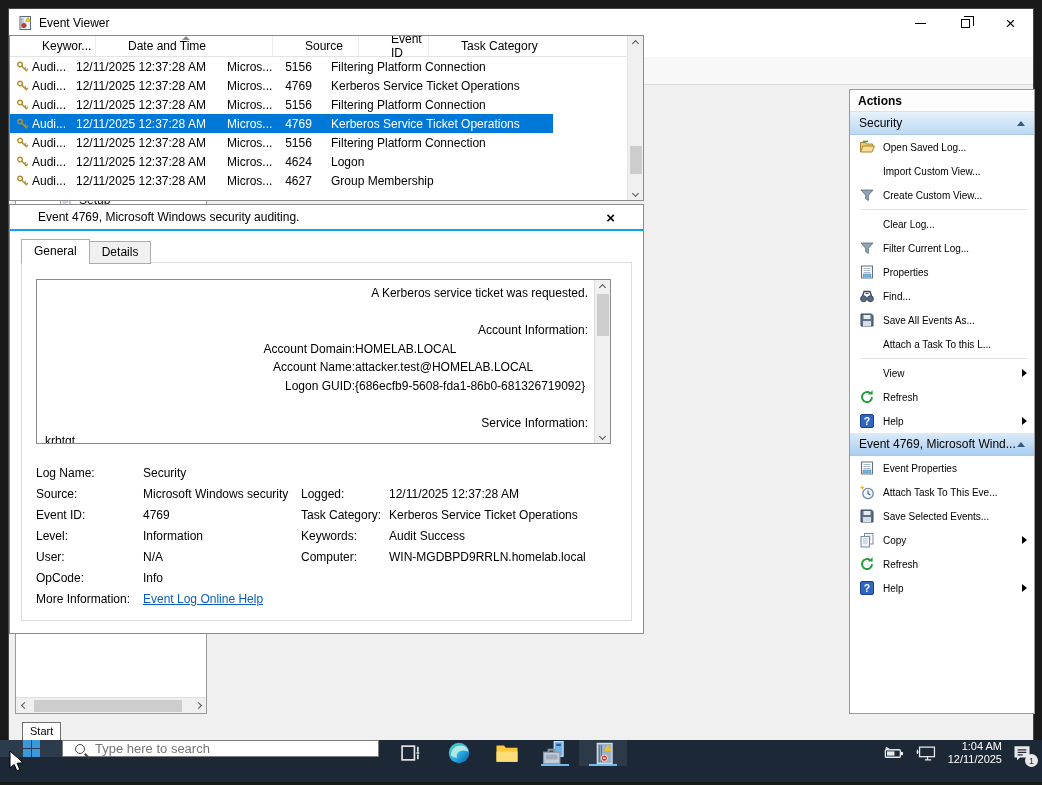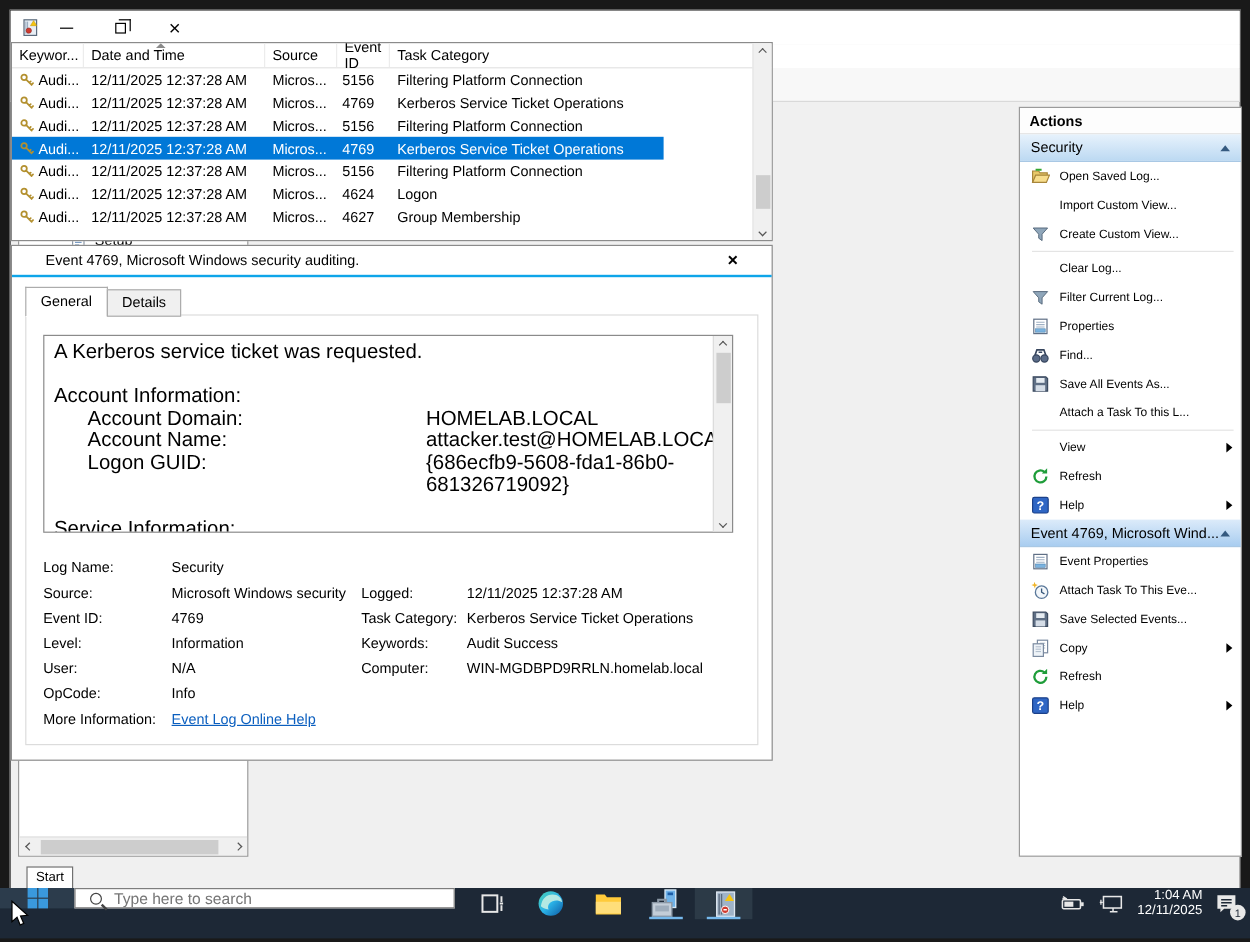--- a/index.html
+++ b/index.html
@@ -47,42 +47,42 @@
   .schev.left { transform:rotate(135deg); } .schev.right { transform:rotate(-45deg); }
   .schev.up { transform:rotate(-135deg); } .schev.down { transform:rotate(45deg); }
 
   
   .log-header { height:23px; background:#565656; color:#fff; display:flex; align-items:center; font-size:12px; padding:0 12px; }
   .log-header b { margin-right:22px; font-weight:bold; }
 
   
   .events-panel { position:absolute; top:26px; left:0; width:635px; height:166px; background:#fff; border:1px solid #8b8b8b; overflow:hidden; }
   .ehead { display:flex; height:21px; font-size:12px; border-bottom:1px solid #e3e3e3; position:relative; }
-  .ehead .hc { display:flex; align-items:center; padding-left:6px; border-right:1px solid #ececec; position:relative; }
+  .ehead .hc { display:flex; align-items:center; padding-left:6px; border-right:1px solid #ececec; position:relative;margin-left:26px; }
   .sortmark { position:absolute; top:0px; left:60px; width:0; height:0; border-left:4px solid transparent; border-right:4px solid transparent; border-bottom:4px solid #8a8a8a; }
   .erow { display:flex; height:19px; font-size:12px; align-items:center; width:543px; }
   .erow .c { padding-left:6px; overflow:hidden; white-space:nowrap; }
   .c.k { width:60px; display:flex; align-items:center; gap:3px; }
   .c.d { width:151px; } .c.s { width:60px; }
   .c.e { width:44px; text-align:center; padding-right:9px; padding-left:0; }
   .c.t { width:228px; }
   .hc.k { width:60px; } .hc.d { width:151px; } .hc.s { width:60px; } .hc.e { width:44px; } .hc.t { flex:1; border-right:none; }
   .erow.selected { background:#0078d7; color:#fff; }
   .vscroll { position:absolute; right:0; top:0; bottom:0; width:16px; background:#f0f0f0; border-left:1px solid #e5e5e5; display:flex; flex-direction:column; align-items:center; }
   .vthumb { width:12px; background:#cdcdcd; }
 
   
   .preview-panel { position:absolute; top:195px; left:0; width:635px; height:430px; background:#fff; border:1px solid #8b8b8b; }
   .pv-header { height:26px; display:flex; align-items:center; justify-content:space-between; padding:0 28px; font-size:12px; border-bottom:2px solid #0ea5e9; }
   .pv-close { font-size:15px; font-weight:bold; color:#000; line-height:1; }
   .tabs { position:absolute; top:36px; left:11px; display:flex; z-index:2; font-size:12px; }
   .tab { padding:3px 12px 4px 12px; border:1px solid #acacac; background:#f0f0f0; margin-right:-1px; }
   .tab.active { background:#fff; border-bottom:1px solid #fff; padding-top:4px; margin-top:-2px; }
   .tab-page { position:absolute; top:57px; left:11px; right:11px; bottom:12px; border:1px solid #dcdcdc; background:#fff; }
-  .desc-box { position:absolute; top:16px; left:14px; right:20px; height:165px; border:1px solid #8b8b8b; font-size:17px; line-height:18.5px; padding:4px 22px 0 8px; overflow:hidden; }
+  .desc-box { position:absolute; top:16px; left:14px; right:20px; height:165px; border:1px solid #8b8b8b; font-size:12px; line-height:18.5px; padding:4px 22px 0 8px; overflow:hidden;text-align:right; }
   .desc-row { display:flex; }
   .desc-label { margin-left:28px; width:282px; flex:none; }
   .fields { position:absolute; top:199px; left:14px; right:14px; font-size:12px; display:grid; grid-template-columns:107px 158px 88px 1fr; grid-auto-rows:21px; align-items:center; }
   .fields a { color:#0b5fbf; }
 
   
   .actions-title { height:22px; line-height:22px; font-weight:bold; font-size:12px; padding-left:8px; border-bottom:1px solid #e0e0e0; background:#fdfdfd; }
   .sec-head { height:23px; background:linear-gradient(#e7f2fc,#bcd9f2); border-bottom:1px solid #a9c8e4; display:flex; align-items:center; justify-content:space-between; padding:0 9px; font-size:12px; }
   .sec-head .collapse { width:0; height:0; border-left:4px solid transparent; border-right:4px solid transparent; border-bottom:5px solid #355a80; }
   .ai { height:24px; display:flex; align-items:center; font-size:10px; padding-left:9px; position:relative; }
@@ -267,20 +267,21 @@
 </svg>
 
 <div class="desktop">
 
   <div class="window">
 
     <div class="titlebar">
       <svg class="ic" width="16" height="16">
           <use href="#i-evt"></use>
         </svg>
+      <span class="apptitle">Event Viewer</span>
       <div class="winbtns">
         <div class="winbtn">
             <span class="glyph-min"></span>
           </div>
         <div class="winbtn">
             <span class="glyph-restore"></span>
           </div>
         <div class="winbtn">
             <span class="glyph-close">×</span>
           </div>

